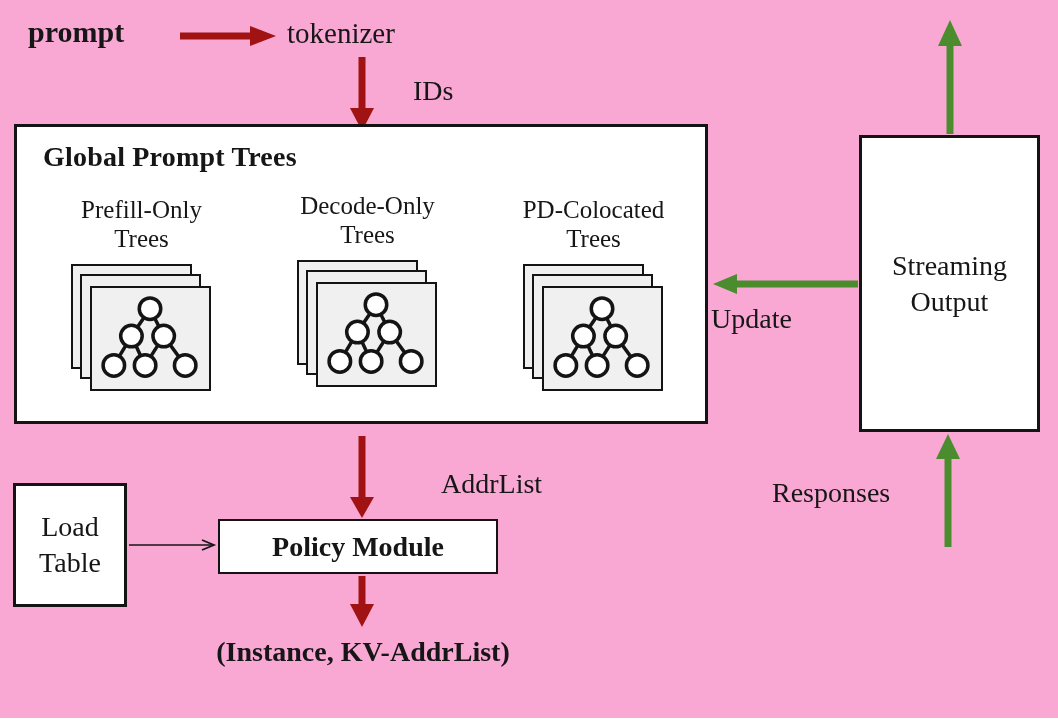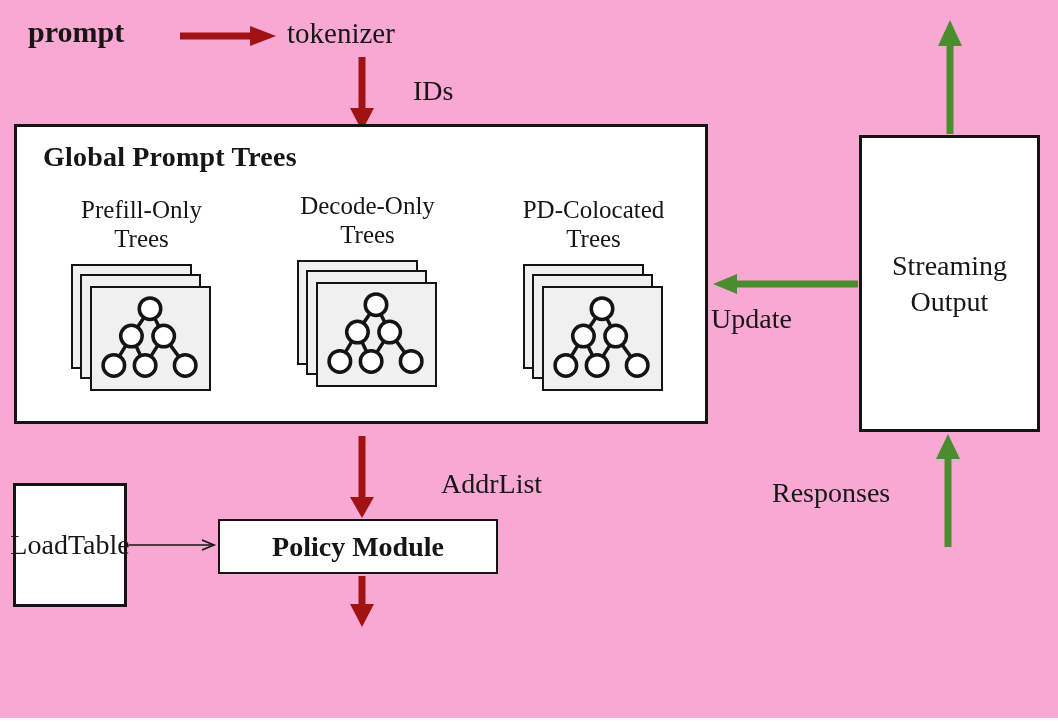--- a/index.html
+++ b/index.html
@@ -7,21 +7,21 @@
     position:relative;width:1058px;height:718px;background:#f9a8d4;
     font-family:Liberation Serif, serif;color:#161616;overflow:hidden;
   }
   svg.overlay{position:absolute;left:0;top:0;width:1058px;height:722px;pointer-events:none;}
 
   .box{position:absolute;box-sizing:border-box;background:#ffffff;border:3px solid var(--box-border,#141414);}
   .global-box{left:14px;top:124px;width:694px;height:300px;}
   .global-title{position:absolute;left:26px;top:14px;font-size:28px;font-weight:bold;letter-spacing:0.2px;}
   .streaming-box{left:859px;top:135px;width:181px;height:297px;display:flex;flex-direction:column;align-items:center;justify-content:center;font-size:28px;line-height:36px;text-align:center;}
   .policy-box{left:218px;top:519px;width:280px;height:55px;border-width:2.5px;display:flex;align-items:center;justify-content:center;font-size:28px;font-weight:bold;}
-  .load-box{left:13px;top:483px;width:114px;height:124px;display:flex;align-items:center;justify-content:center;font-size:28px;line-height:36px;text-align:center;}
+  .load-box{left:13px;top:483px;width:114px;height:124px;display:flex;flex-direction:column;align-items:center;justify-content:center;font-size:28px;line-height:36px;text-align:center;}
 
   .group{position:absolute;width:205px;text-align:center;}
   .group-label{font-size:25px;line-height:29px;}
   .g1{left:22px;top:68px;}
   .g2{left:248px;top:64px;}
   .g3{left:474px;top:68px;}
 
   .stack{position:relative;width:142px;height:128px;margin:11px auto 0;}
   .card{position:absolute;width:121px;height:105px;box-sizing:border-box;border:2.5px solid var(--box-border,#141414);background:var(--tree-card-fill,#f0f0f0);}
   .card.back{left:0;top:0;}
@@ -182,14 +182,15 @@
 
   <div class="box load-box">
     <div>Load</div>
     <div>Table</div>
   </div>
 
   <div class="box policy-box">
     <div>Policy Module</div>
   </div>
 
+  <div class="lbl lbl-instance">(Instance, KV-AddrList)</div>
 
 </div>
 
 </body></html>

